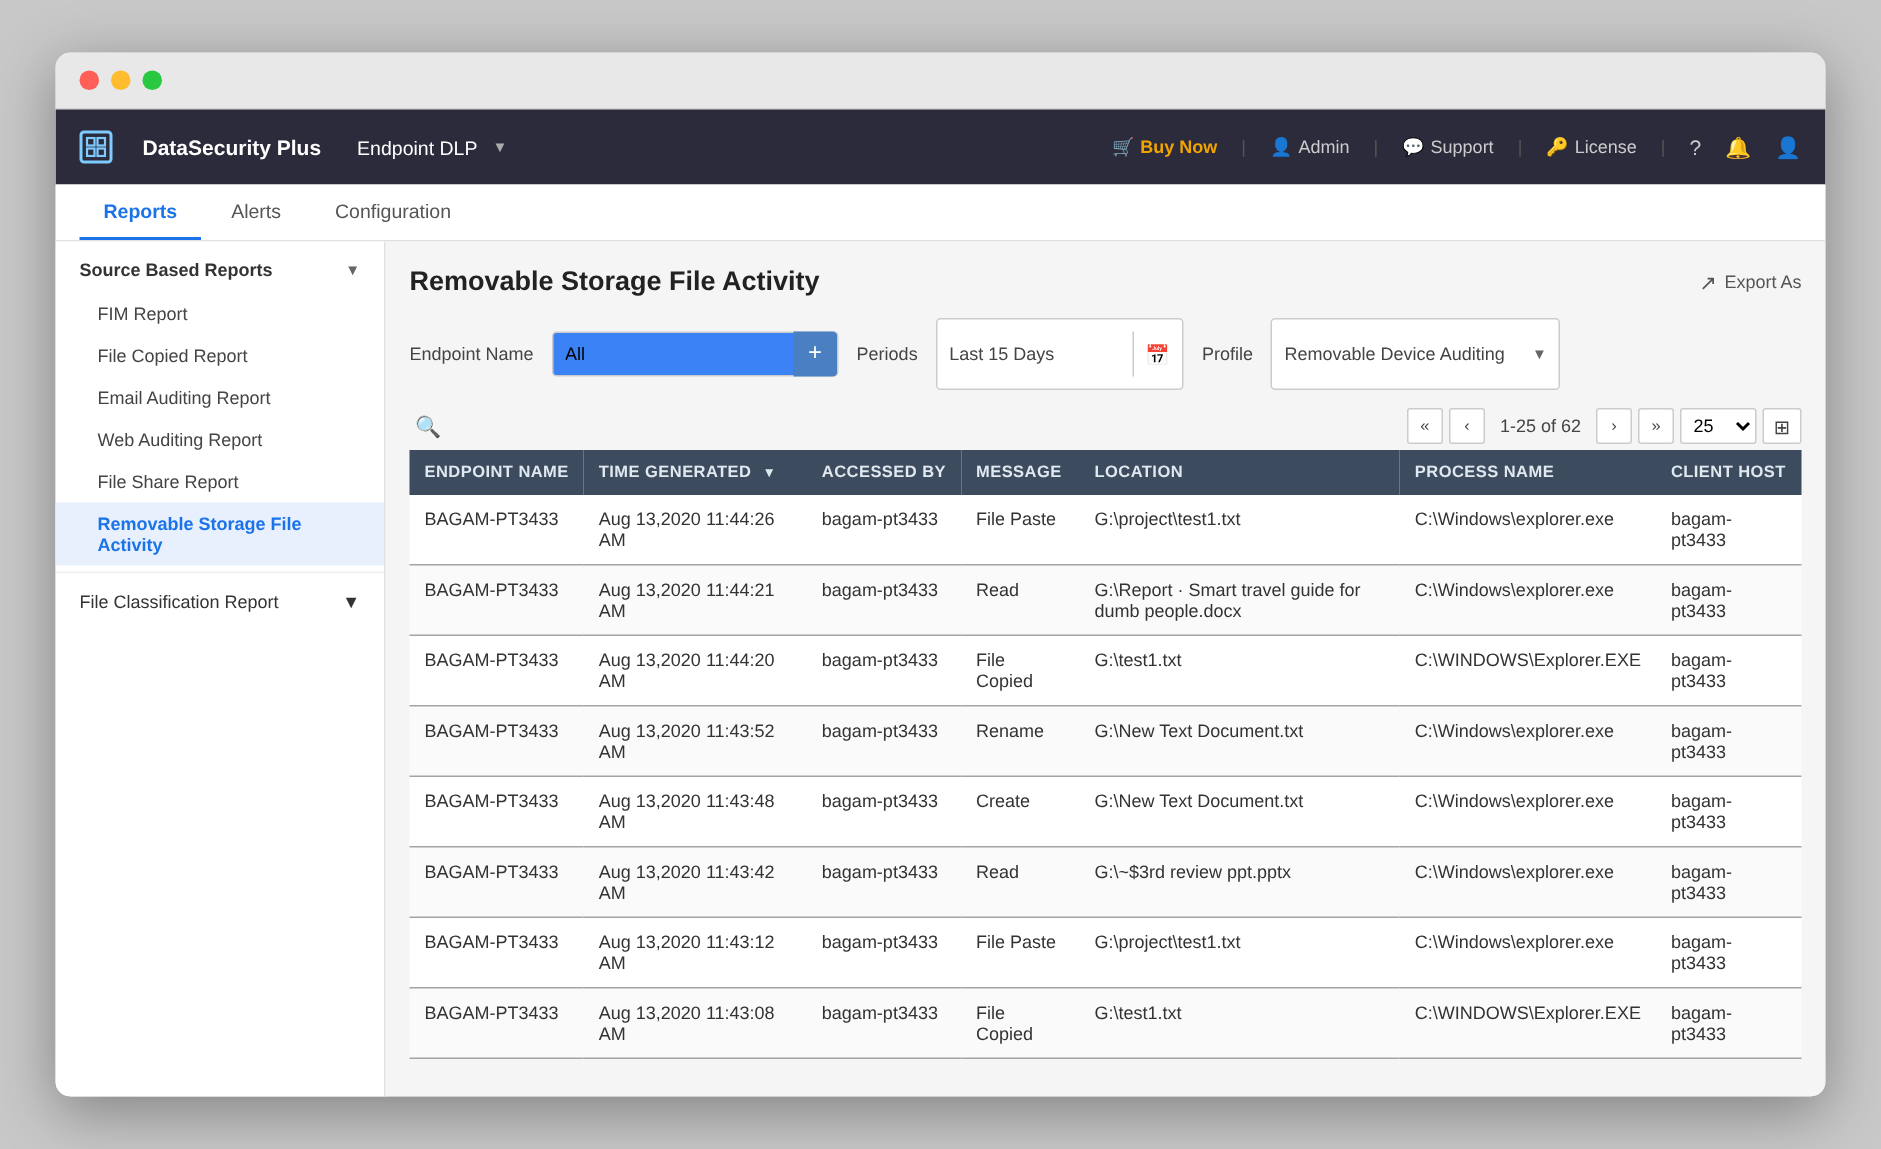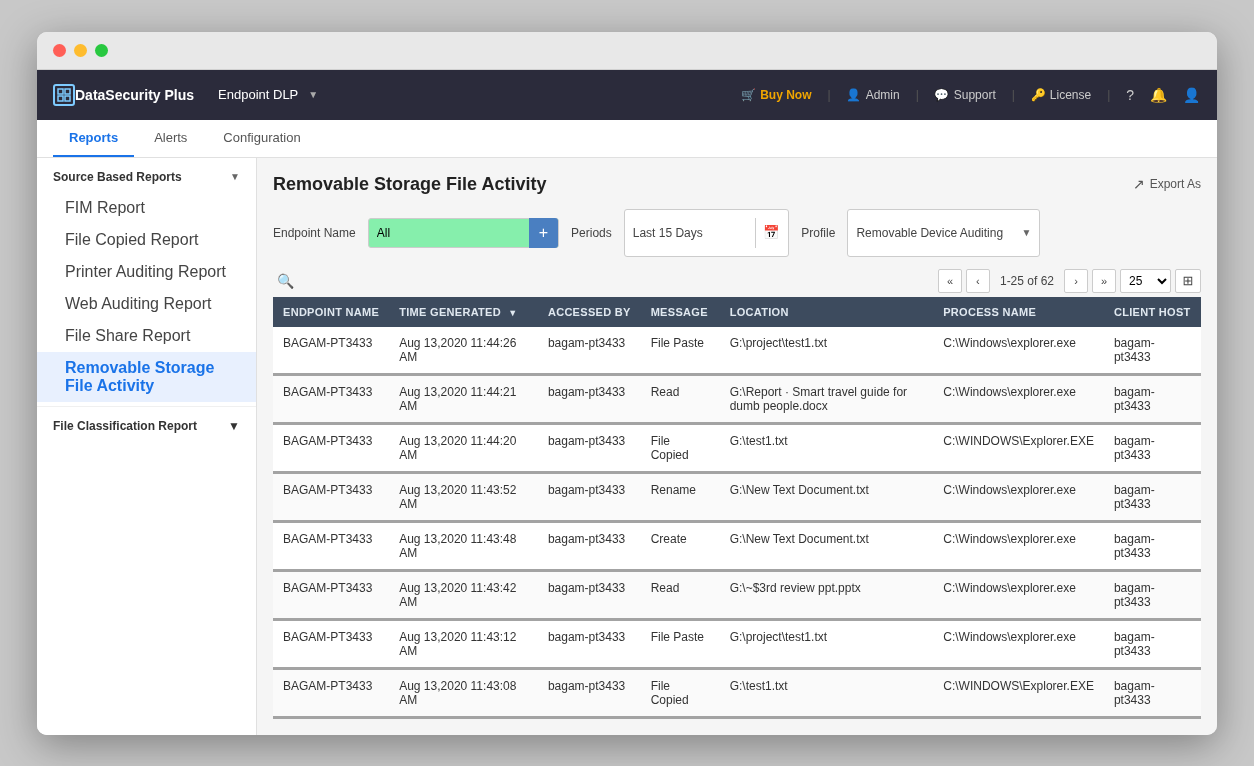--- a/index.html
+++ b/index.html
@@ -37,21 +37,21 @@
     .top-nav {
       background: #2b2b3b;
       display: flex;
       align-items: center;
       padding: 0 16px;
       height: 50px;
     }
     .brand {
       display: flex;
       align-items: center;
-      gap: 0;
+      gap: 20px;
       color: #fff;
       font-size: 14px;
       font-weight: 600;
       margin-right: 24px;
     }
     .brand-icon {
       width: 22px; height: 22px;
       border: 2px solid #7ecbff;
       border-radius: 3px;
       display: flex; align-items: center; justify-content: center;
@@ -130,36 +130,36 @@
       justify-content: space-between;
       padding: 12px 16px 8px 16px;
       font-size: 12px;
       font-weight: 700;
       color: #333;
       cursor: pointer;
     }
     .sidebar-section-header .chevron { color: #666; font-size: 10px; }
     .sidebar-item {
       padding: 7px 16px 7px 28px;
-      font-size: 16px;
+      font-size: 12px;
       color: #444;
       cursor: pointer;
     }
     .sidebar-item.active {
       background: #e8f0fe;
       color: #1a73e8;
       font-weight: 600;
     }
     .sidebar-section-header-2 {
       display: flex;
       align-items: center;
       justify-content: space-between;
       padding: 12px 16px 8px 16px;
       font-size: 12px;
-      font-weight: 700;
+      font-weight: 400;
       color: #333;
       cursor: pointer;
       border-top: 1px solid #f0f0f0;
       margin-top: 4px;
     }
 
     
     .content {
       flex: 1;
       padding: 16px;
@@ -197,21 +197,21 @@
     .filter-label {
       font-size: 12px;
       color: #444;
       font-weight: 500;
     }
     .filter-input-group {
       display: flex;
       align-items: center;
       border: 1px solid #ccc;
       border-radius: 3px;
-      background: #86efac;
+      background: #3b82f6;
       height: 30px;
     }
     .filter-input {
       border: none;
       outline: none;
       padding: 0 8px;
       font-size: 12px;
       width: 160px;
       background: transparent;
     }
@@ -343,21 +343,21 @@
       text-align: left;
       font-weight: 600;
       font-size: 11px;
       letter-spacing: 0.3px;
       white-space: nowrap;
     }
     .data-table thead th.sortable { cursor: pointer; }
     .data-table thead th .sort-arrow { margin-left: 4px; font-size: 9px; }
     .data-table tbody tr {
       background: #fff;
-      border-bottom: 3px solid #a3a3a3;
+      border-bottom: 1px solid #a3a3a3;
     }
     .data-table tbody tr:nth-child(even) { background: #fafafa; }
     .data-table tbody td {
       padding: 9px 10px;
       color: #333;
       vertical-align: top;
     }
   </style>
 </head>
 <body>
@@ -433,21 +433,21 @@
         <span>Source Based Reports</span>
         <span class="chevron">▼</span>
       </div>
       <div class="sidebar-item">
         <span>FIM Report</span>
       </div>
       <div class="sidebar-item">
         <span>File Copied Report</span>
       </div>
       <div class="sidebar-item">
-        <span>Printer Auditing Report</span>
+        <span>Email Auditing Report</span>
       </div>
       <div class="sidebar-item">
         <span>Web Auditing Report</span>
       </div>
       <div class="sidebar-item">
         <span>File Share Report</span>
       </div>
       <div class="sidebar-item active">
         <span>Removable Storage File Activity</span>
       </div>

